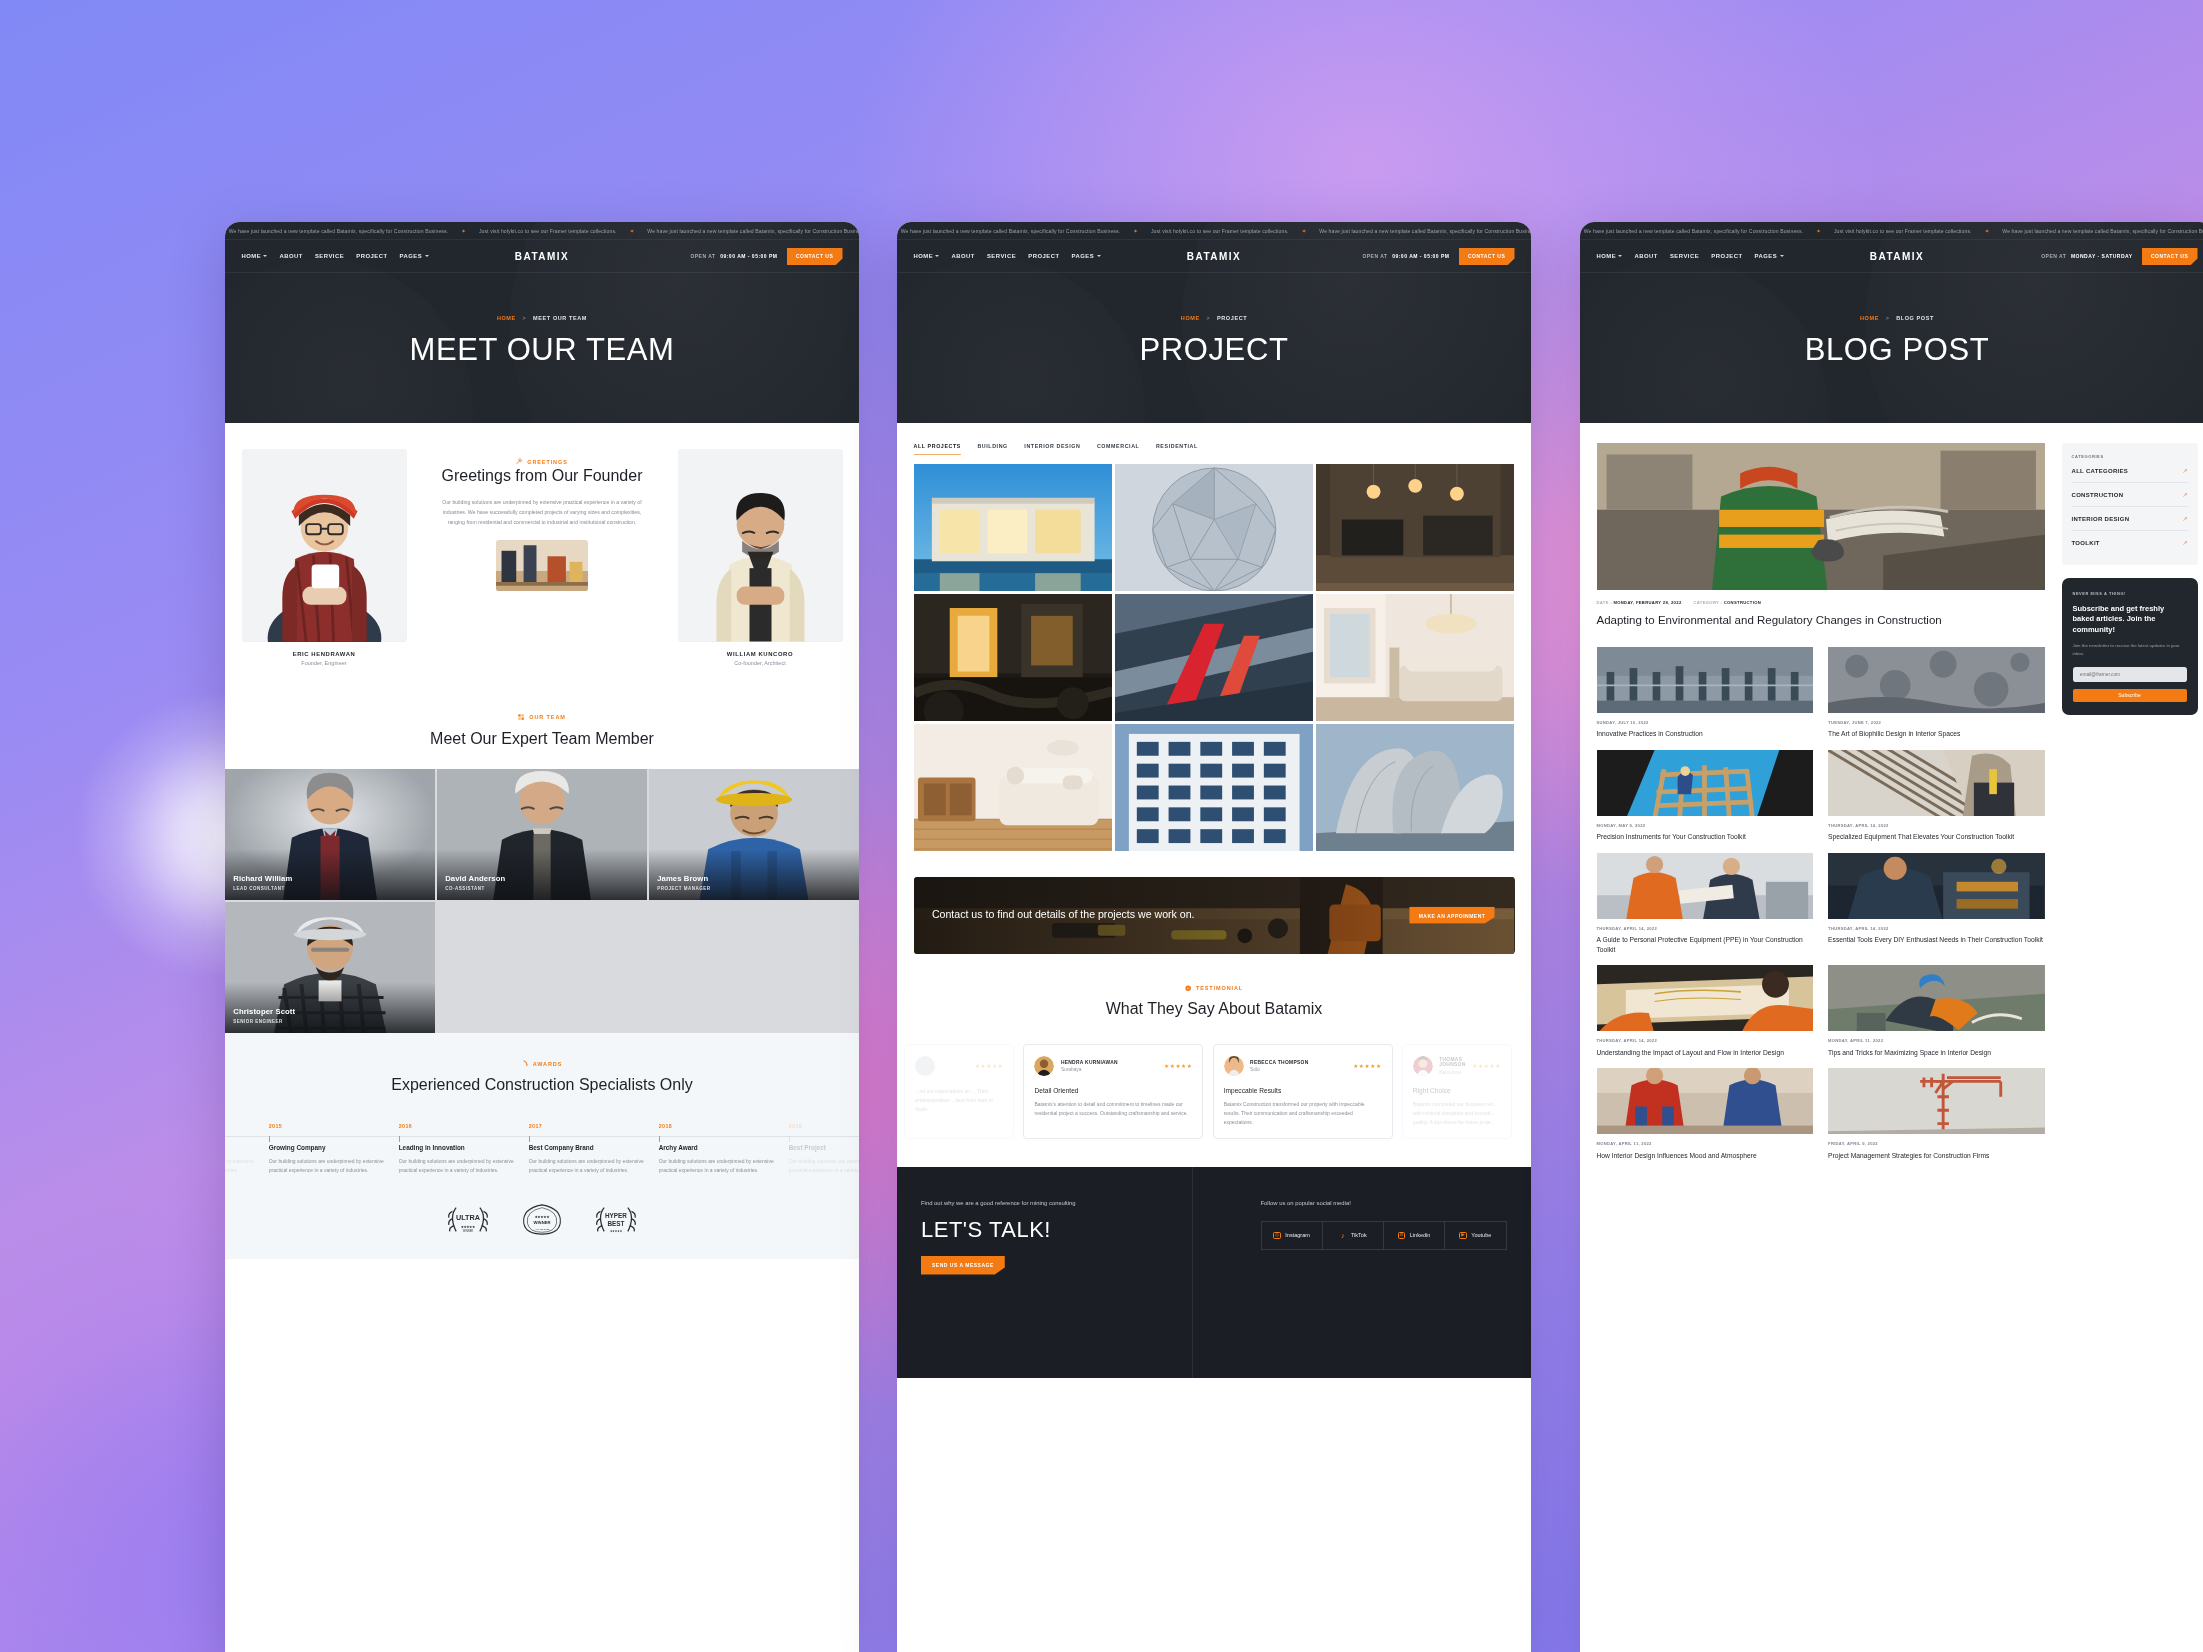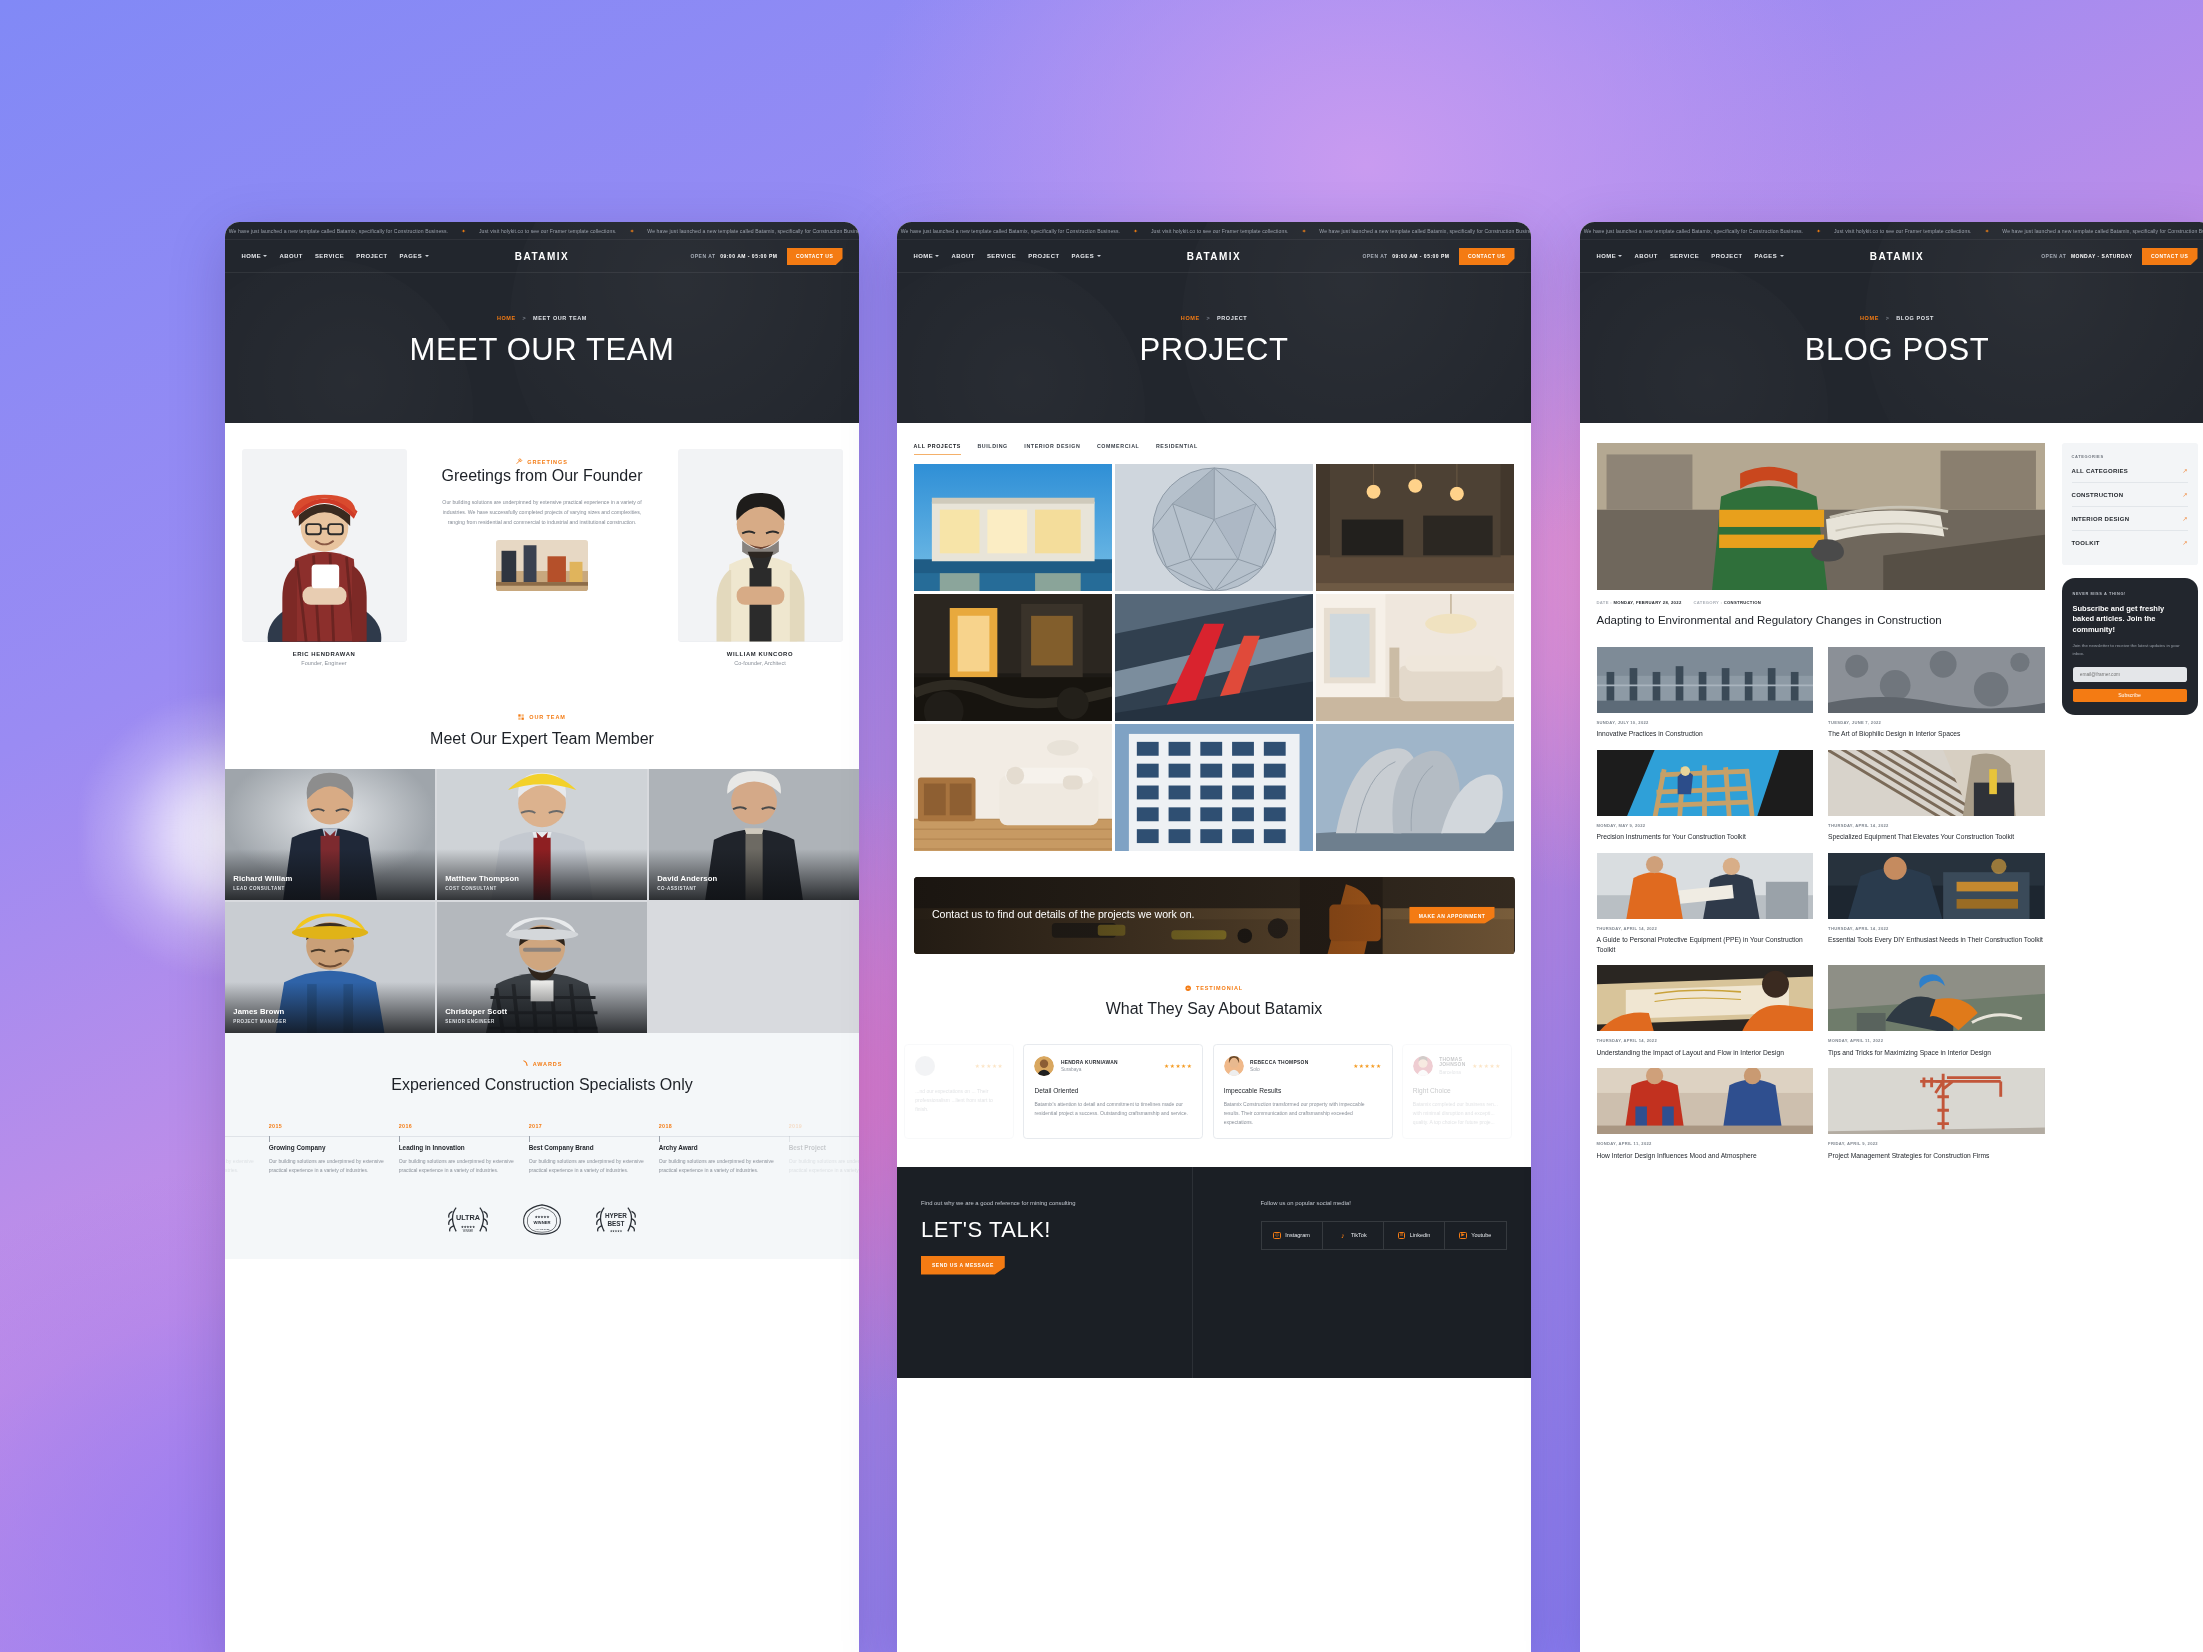--- a/index.html
+++ b/index.html
@@ -188,21 +188,21 @@
   .post-grid { display: grid; grid-template-columns: 1fr 1fr; gap: 11px 14.7px; margin-top: 18.4px; }
   .post-img { width: 100%; height: 66px; overflow: hidden; position: relative; background: #b9bec4; }
   .post-date { margin-top: 7.3px; font-size: 4.1px; font-weight: 700; color: #7f868f; letter-spacing: 0.3px; text-transform: uppercase; }
   .post-title { margin-top: 4.6px; font-size: 6.7px; line-height: 1.36; color: #1d2127; }
   .cat-card { background: #f3f5f7; border-radius: 2.8px; padding: 11px 10px; }
   .cat-kicker { font-size: 4px; font-weight: 700; letter-spacing: 0.6px; color: #6f757e; text-transform: uppercase; }
   .cat-item { display: flex; align-items: center; justify-content: space-between; padding: 8.3px 0; border-bottom: 0.9px solid #e2e6ea; cursor: pointer; }
   .cat-item:last-child { border-bottom: none; }
   .cat-label { font-size: 6px; font-weight: 700; color: #1d2127; letter-spacing: 0.3px; text-transform: uppercase; }
   .arrow-ne { color: #f1914a; font-size: 6.4px; line-height: 1; }
-  .sub-card { margin-top: 13px; background: #22262d; border-radius: 13px; padding: 13px 11px; }
+  .sub-card { margin-top: 13px; background: #22262d; border-radius: 7px; padding: 13px 11px; }
   .sub-kicker { font-size: 3.9px; font-weight: 700; letter-spacing: 0.6px; color: #b9bec6; text-transform: uppercase; }
   .sub-title { margin-top: 7.3px; color: #fff; font-size: 7.5px; font-weight: 700; line-height: 1.4; }
   .sub-sub { margin-top: 7.3px; color: #99a0a9; font-size: 4.4px; line-height: 1.7; }
   .sub-input { margin-top: 10px; width: 100%; height: 14.7px; border-radius: 2.8px; border: none; background: #e4e6e9; color: #9aa0a7; font-size: 4.8px; padding: 0 7.3px; font-family: inherit; }
   .sub-btn { margin-top: 6.4px; width: 100%; height: 13.8px; border: none; background: #f47b13; color: #fff; font-size: 5.1px; border-radius: 1.8px; cursor: pointer; font-family: inherit; }
 </style>
 </head>
 <body>
 
 <div class="bg-wrap">
@@ -346,39 +346,20 @@
           <path d="M104 64 L110 92 L116 64 L110 70 Z" fill="#7d2a2f"></path>
           <rect x="100" y="70" width="20" height="73" fill="#7d2a2f"></rect>
           <circle cx="110" cy="34" r="24" fill="#d8ab85"></circle>
           <path d="M86 32 q24 -28 48 0 q4 -28 -24 -28 q-28 0 -24 28z" fill="#8d8d8d"></path>
           <path d="M90 44 q8 -4 14 0 M116 44 q8 -4 14 0" stroke="#4a4a4a" stroke-width="2" fill="none"></path>
         </svg>
         <div class="shade"></div>
         <div class="team-meta">
           <div class="team-name">Richard William</div>
           <div class="team-role">LEAD CONSULTANT</div>
-        </div>
-      </div>
-      <div class="team-card">
-        <svg class="art" viewBox="0 0 220 143" preserveAspectRatio="xMidYMid slice">
-          <rect width="220" height="143" fill="#cfd3d7"></rect>
-          <path d="M56 143 L66 76 Q110 54 154 76 L164 143 Z" fill="#c4c9d0"></path>
-          <path d="M100 66 L110 104 L120 66 Z" fill="#e6e9ec"></path>
-          <path d="M104 66 L110 100 L116 66 L110 72 Z" fill="#8e1f22"></path>
-          <rect x="101" y="72" width="18" height="71" fill="#8e1f22"></rect>
-          <circle cx="110" cy="36" r="25" fill="#dcb28e"></circle>
-          <path d="M85 30 q25 -26 50 0 q2 -26 -25 -26 q-27 0 -25 26z" fill="#e7e9ec"></path>
-          <path d="M88 46 q9 -4 15 0 M117 46 q9 -4 15 0" stroke="#6a6a6a" stroke-width="2" fill="none"></path>
-          <ellipse cx="110" cy="14" rx="36" ry="16" fill="#f0cf22" opacity="0"></ellipse>
-          <path d="M74 22 q36 -34 72 0 q-36 -12 -72 0z" fill="#f3d12a"></path>
-        </svg>
-        <div class="shade"></div>
-        <div class="team-meta">
-          <div class="team-name">Matthew Thompson</div>
-          <div class="team-role">COST CONSULTANT</div>
         </div>
       </div>
       <div class="team-card">
         <svg class="art" viewBox="0 0 220 143" preserveAspectRatio="xMidYMid slice">
           <rect width="220" height="143" fill="#aeb3b8"></rect>
           <path d="M58 143 L68 74 Q110 52 152 74 L162 143 Z" fill="#20242b"></path>
           <path d="M100 62 L110 100 L120 62 Z" fill="#cfc9bd"></path>
           <rect x="101" y="68" width="18" height="75" fill="#6d6a63"></rect>
           <circle cx="110" cy="34" r="24" fill="#d4a988"></circle>
           <path d="M82 26 q28 -26 56 0 q2 -24 -28 -24 q-30 0 -28 24z" fill="#e8e8e6"></path>

